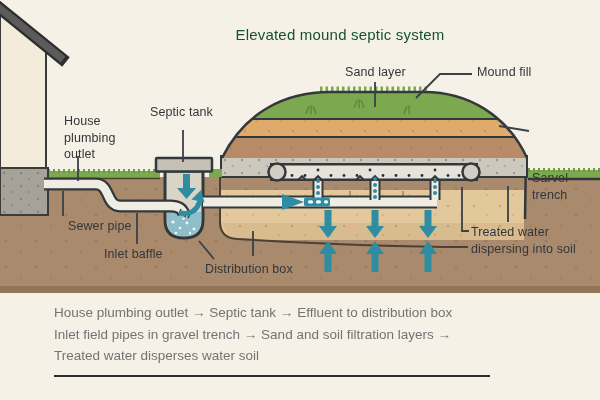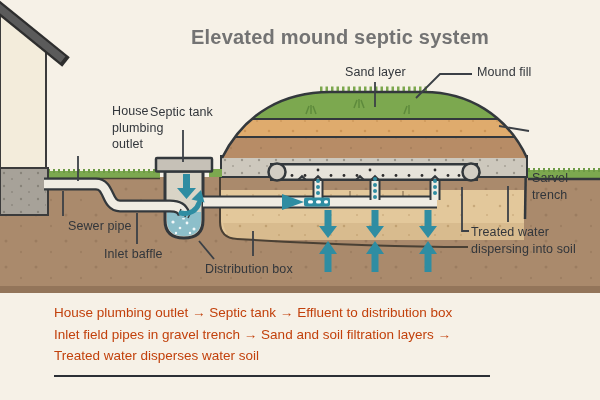--- a/index.html
+++ b/index.html
@@ -9,25 +9,25 @@
     font-family:"Liberation Sans","DejaVu Sans",sans-serif;
   }
   .stage svg{position:absolute;left:0;top:0;}
   .label{
     position:absolute;font-size:12.5px;line-height:1.32;color:#32363b;
     letter-spacing:.1px;
   }
   .nowrap{white-space:nowrap;}
   .title{
     position:absolute;left:150px;top:26px;width:380px;text-align:center;
-    font-size:20px;font-weight:700;color:#737373;letter-spacing:.2px;
+    font-size:15px;font-weight:400;color:#14532d;letter-spacing:.2px;
   }
   .summary{
     position:absolute;left:54px;top:302px;width:490px;
-    font-size:13.5px;line-height:21.5px;color:#c2410c;
+    font-size:13.5px;line-height:21.5px;color:#737373;
   }
   .rule{
     position:absolute;left:54px;top:375px;width:436px;height:2px;background:#2b2f35;
   }
 </style>
 </head>
 <body>
 
 <div class="stage">
 
@@ -225,21 +225,21 @@
     <path d="M137,213 V244"></path>
     <path d="M199,241 L214,259"></path>
     <path d="M253,231 V256"></path>
     <path d="M462,187 V231 H469"></path>
     <path d="M508,186 V222"></path>
   </g>
 </svg>
 
 <div class="title">Elevated mound septic system</div>
 
-<div class="label" style="left:64px;top:103px;width:74px;margin-left:48px;">House plumbing outlet</div>
+<div class="label" style="left:64px;top:113px;width:74px;">House plumbing outlet</div>
 
 <div class="label nowrap" style="left:150px;top:104px;">Septic tank</div>
 
 <div class="label nowrap" style="left:345px;top:64px;text-align:center;">Sand layer</div>
 
 <div class="label nowrap" style="left:477px;top:64px;">Mound fill</div>
 
 <div class="label" style="left:532px;top:126px;width:54px;margin-top:44px;">Sarvel trench</div>
 
 <div class="label nowrap" style="left:47px;top:218px;margin-left:21px;">Sewer pipe</div>

